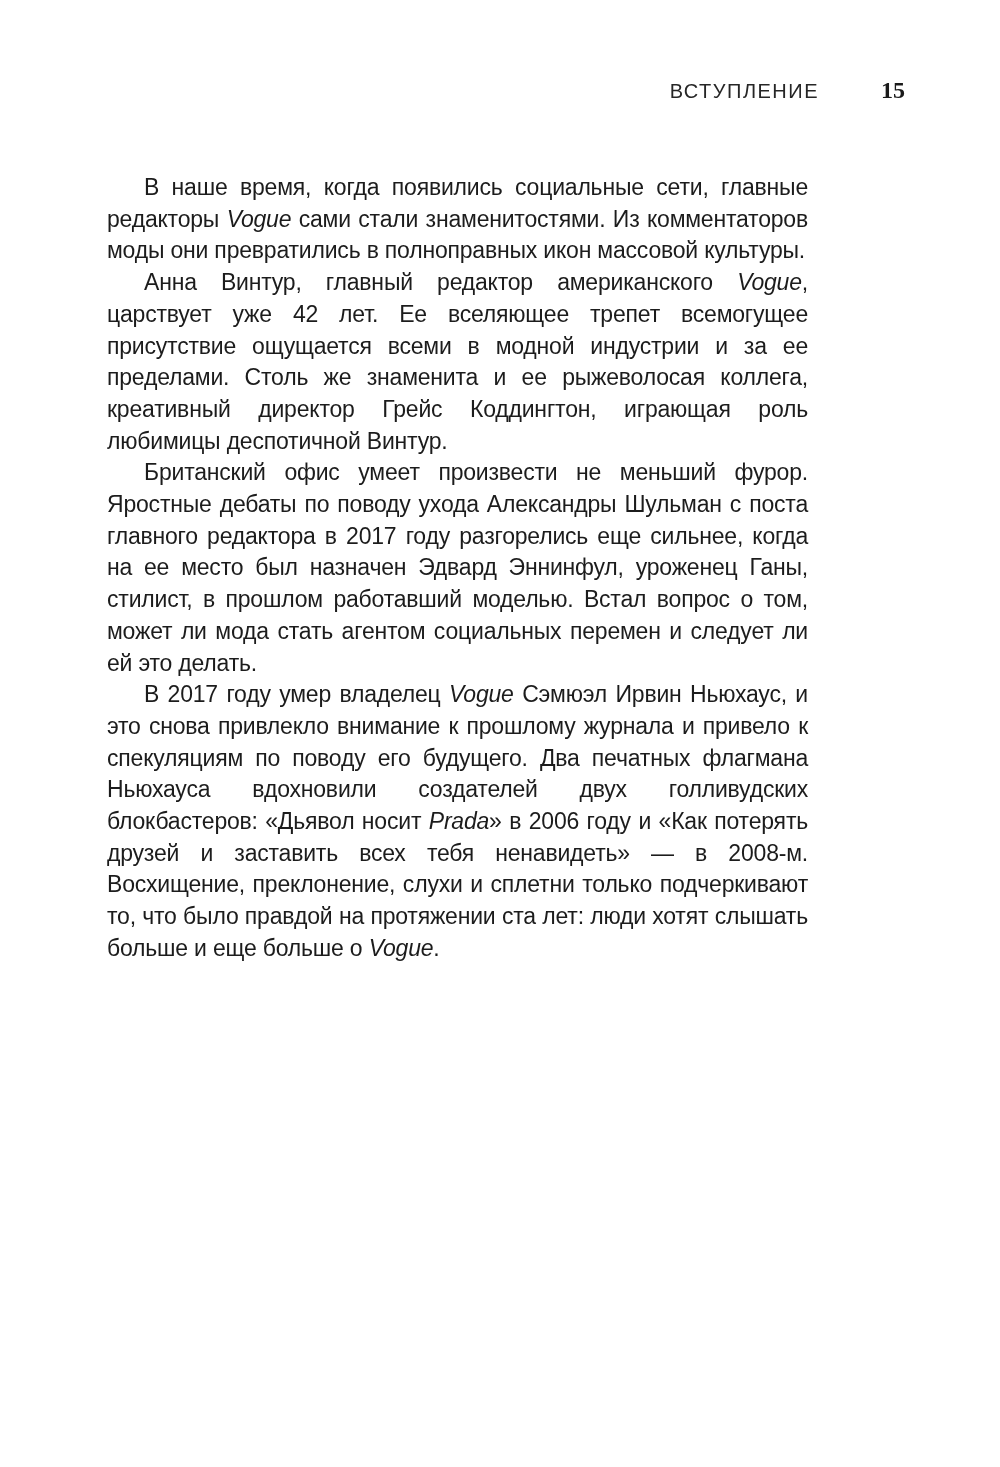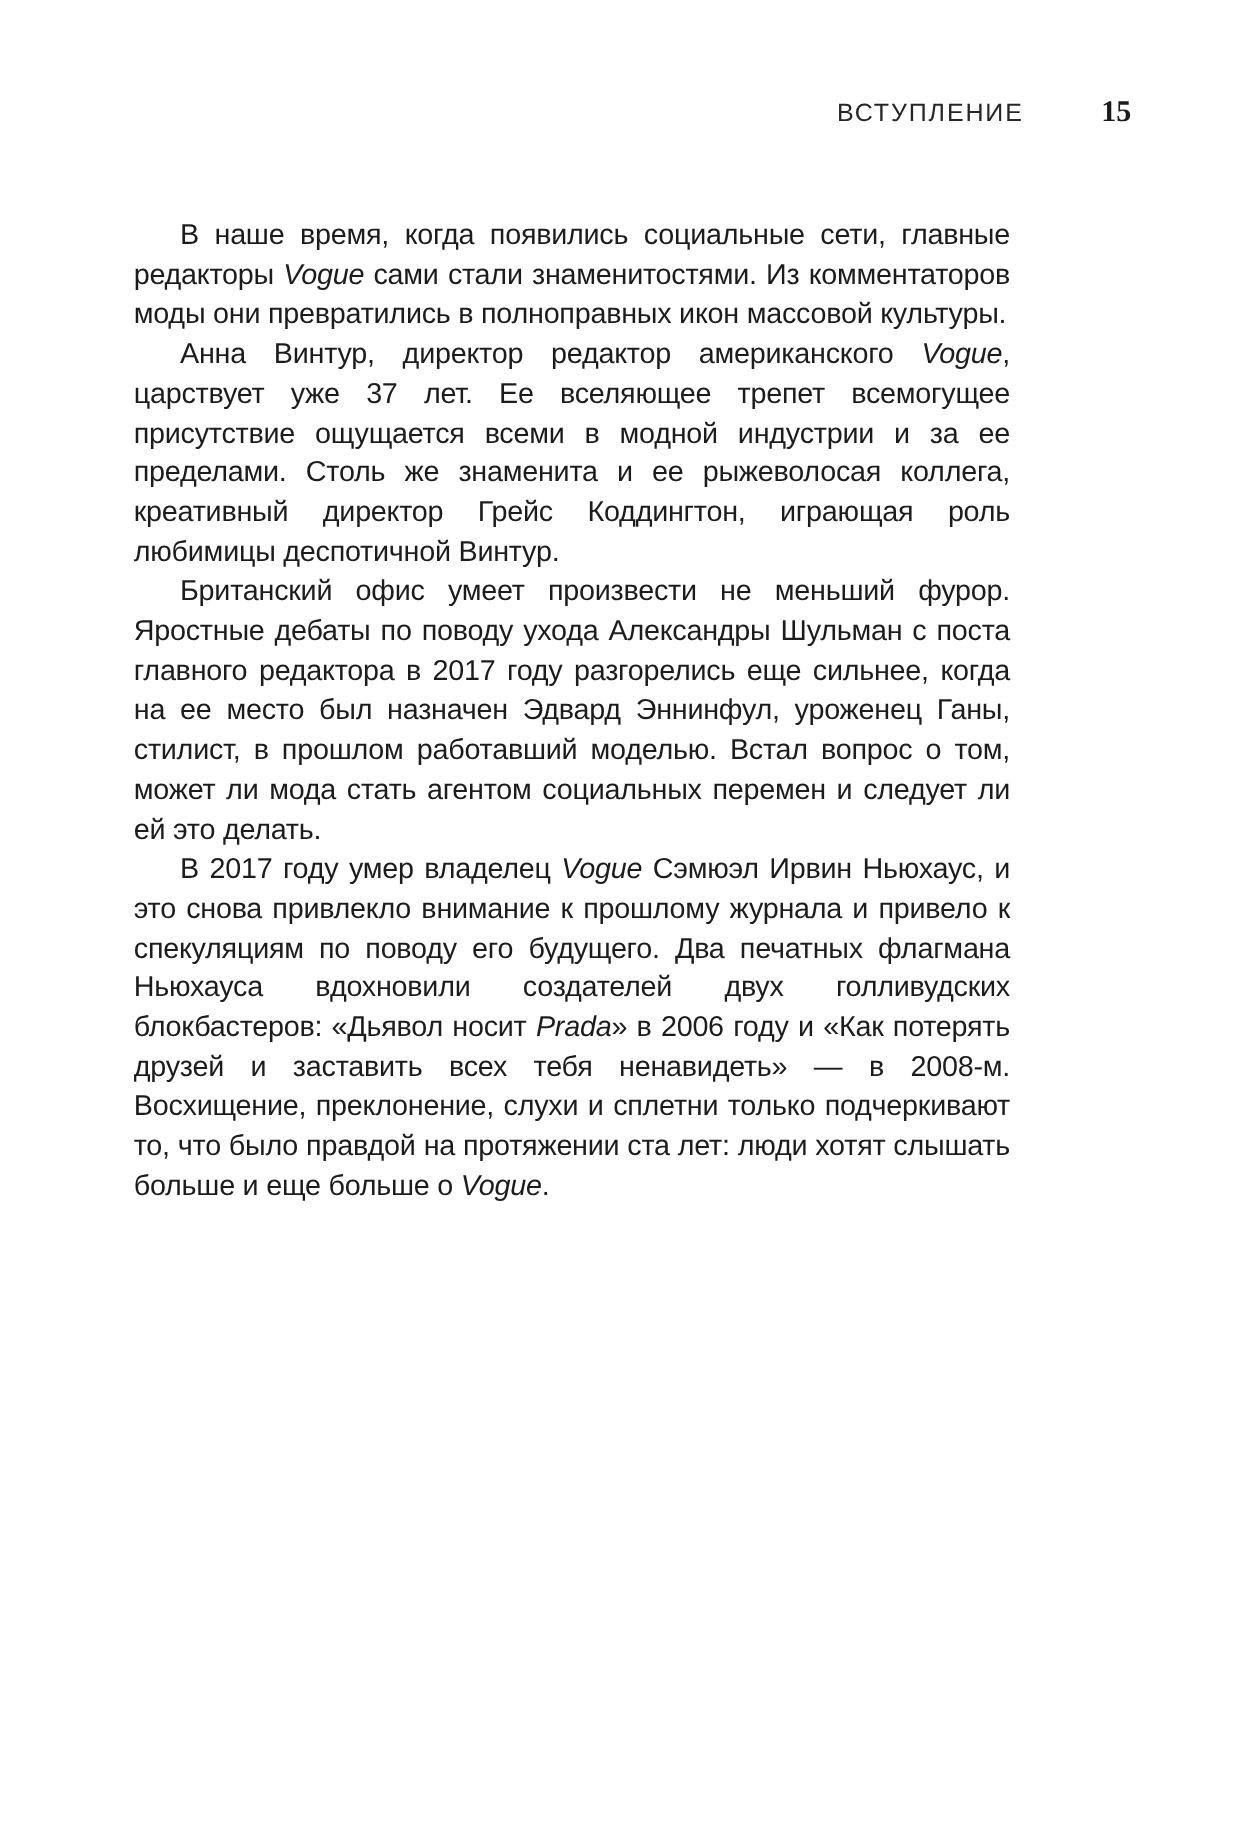--- a/index.html
+++ b/index.html
@@ -64,18 +64,18 @@
 
 <div class="page">
 
   <div class="page-header">
     <span class="running-title">ВСТУПЛЕНИЕ</span>
     <span class="page-number">15</span>
   </div>
 
   <div class="text-block">
       <p class="para"><span>В наше время, когда появились социальные сети, главные редакторы </span><em>Vogue</em><span> сами стали знаменитостями. Из комментаторов моды они превратились в полноправных икон массовой культуры.</span></p>
-      <p class="para"><span>Анна Винтур, директор редактор американского </span><em>Vogue</em><span>, царствует уже 37 лет. Ее вселяющее трепет всемогущее присутствие ощущается всеми в модной индустрии и за ее пределами. Столь же знаменита и ее рыжеволосая коллега, креативный директор Грейс Коддингтон, играющая роль любимицы деспотичной Винтур.</span></p>
+      <p class="para"><span>Анна Винтур, главный редактор американского </span><em>Vogue</em><span>, царствует уже 42 лет. Ее вселяющее трепет всемогущее присутствие ощущается всеми в модной индустрии и за ее пределами. Столь же знаменита и ее рыжеволосая коллега, креативный директор Грейс Коддингтон, играющая роль любимицы деспотичной Винтур.</span></p>
       <p class="para"><span>Британский офис умеет произвести не меньший фурор. Яростные дебаты по поводу ухода Александры Шульман с поста главного редактора в 2017 году разгорелись еще сильнее, когда на ее место был назначен Эдвард Эннинфул, уроженец Ганы, стилист, в прошлом работавший моделью. Встал вопрос о том, может ли мода стать агентом социальных перемен и следует ли ей это делать.</span></p>
       <p class="para"><span>В 2017 году умер владелец </span><em>Vogue</em><span> Сэмюэл Ирвин Ньюхаус, и это снова привлекло внимание к прошлому журнала и привело к спекуляциям по поводу его будущего. Два печатных флагмана Ньюхауса вдохновили создателей двух голливудских блокбастеров: «Дьявол носит </span><em>Prada</em><span>» в 2006 году и «Как потерять друзей и заставить всех тебя ненавидеть» — в 2008-м. Восхищение, преклонение, слухи и сплетни только подчеркивают то, что было правдой на протяжении ста лет: люди хотят слышать больше и еще больше о </span><em>Vogue</em><span>.</span></p>
     </div>
 
 </div>
 
 </body></html>

